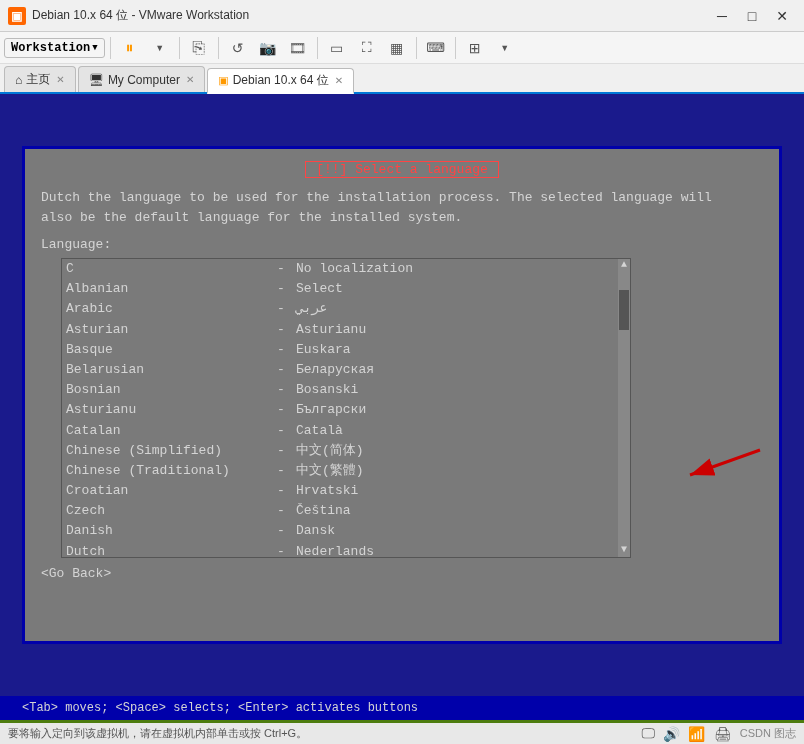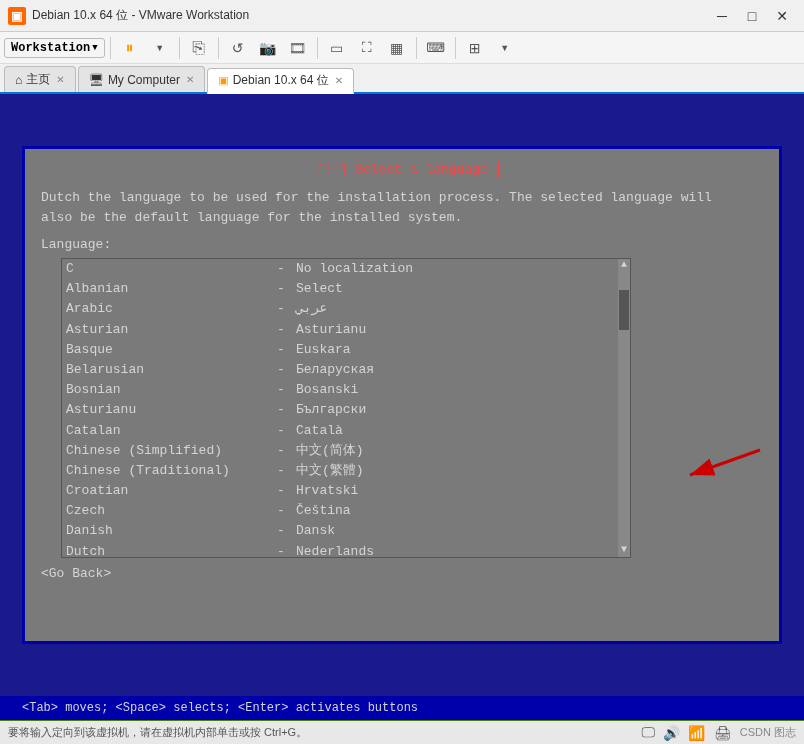--- a/index.html
+++ b/index.html
@@ -194,21 +194,21 @@
       color: #d4d4d4;
     }
 
     
     .vm-bottom-bar {
       background: #e8e8e8;
       height: 24px;
       display: flex;
       align-items: center;
       padding: 0 8px;
-      border-top: 1px solid #4d7c0f;
+      border-top: 3px solid #4d7c0f;
       font-size: 11px;
       color: #555;
       gap: 4px;
     }
     .vm-bottom-text { flex: 1; }
     .vm-bottom-icons { display: flex; gap: 8px; align-items: center; }
     .vm-bottom-icon { font-size: 14px; color: #555; cursor: pointer; }
 
     .main-content {
       display: flex;

